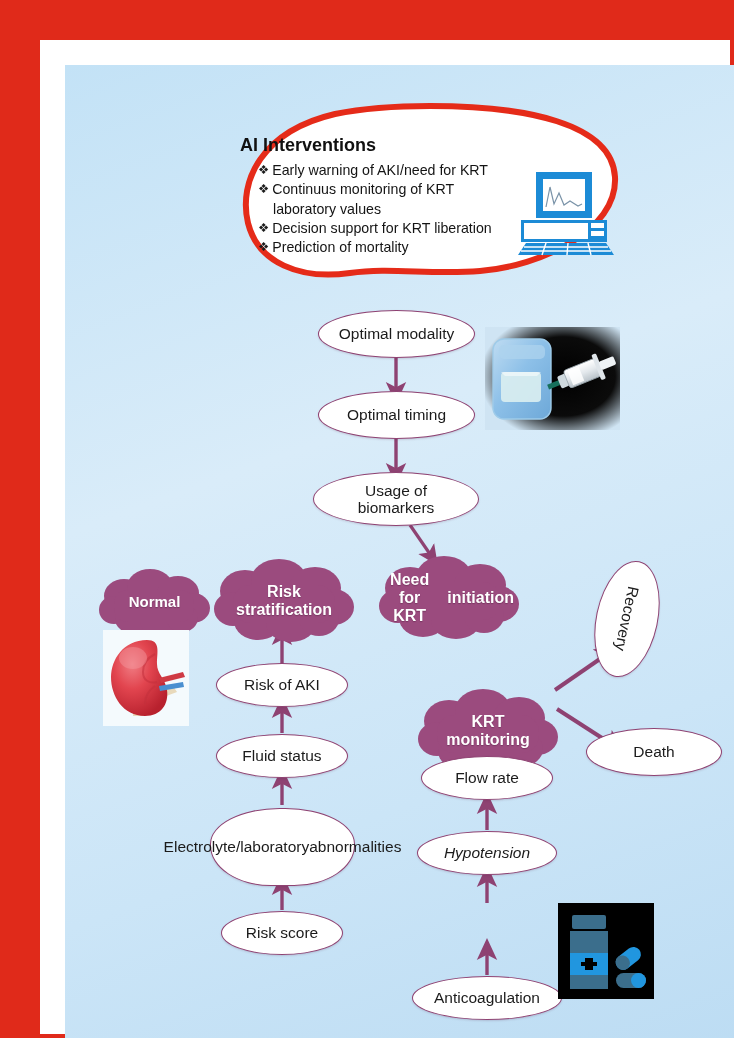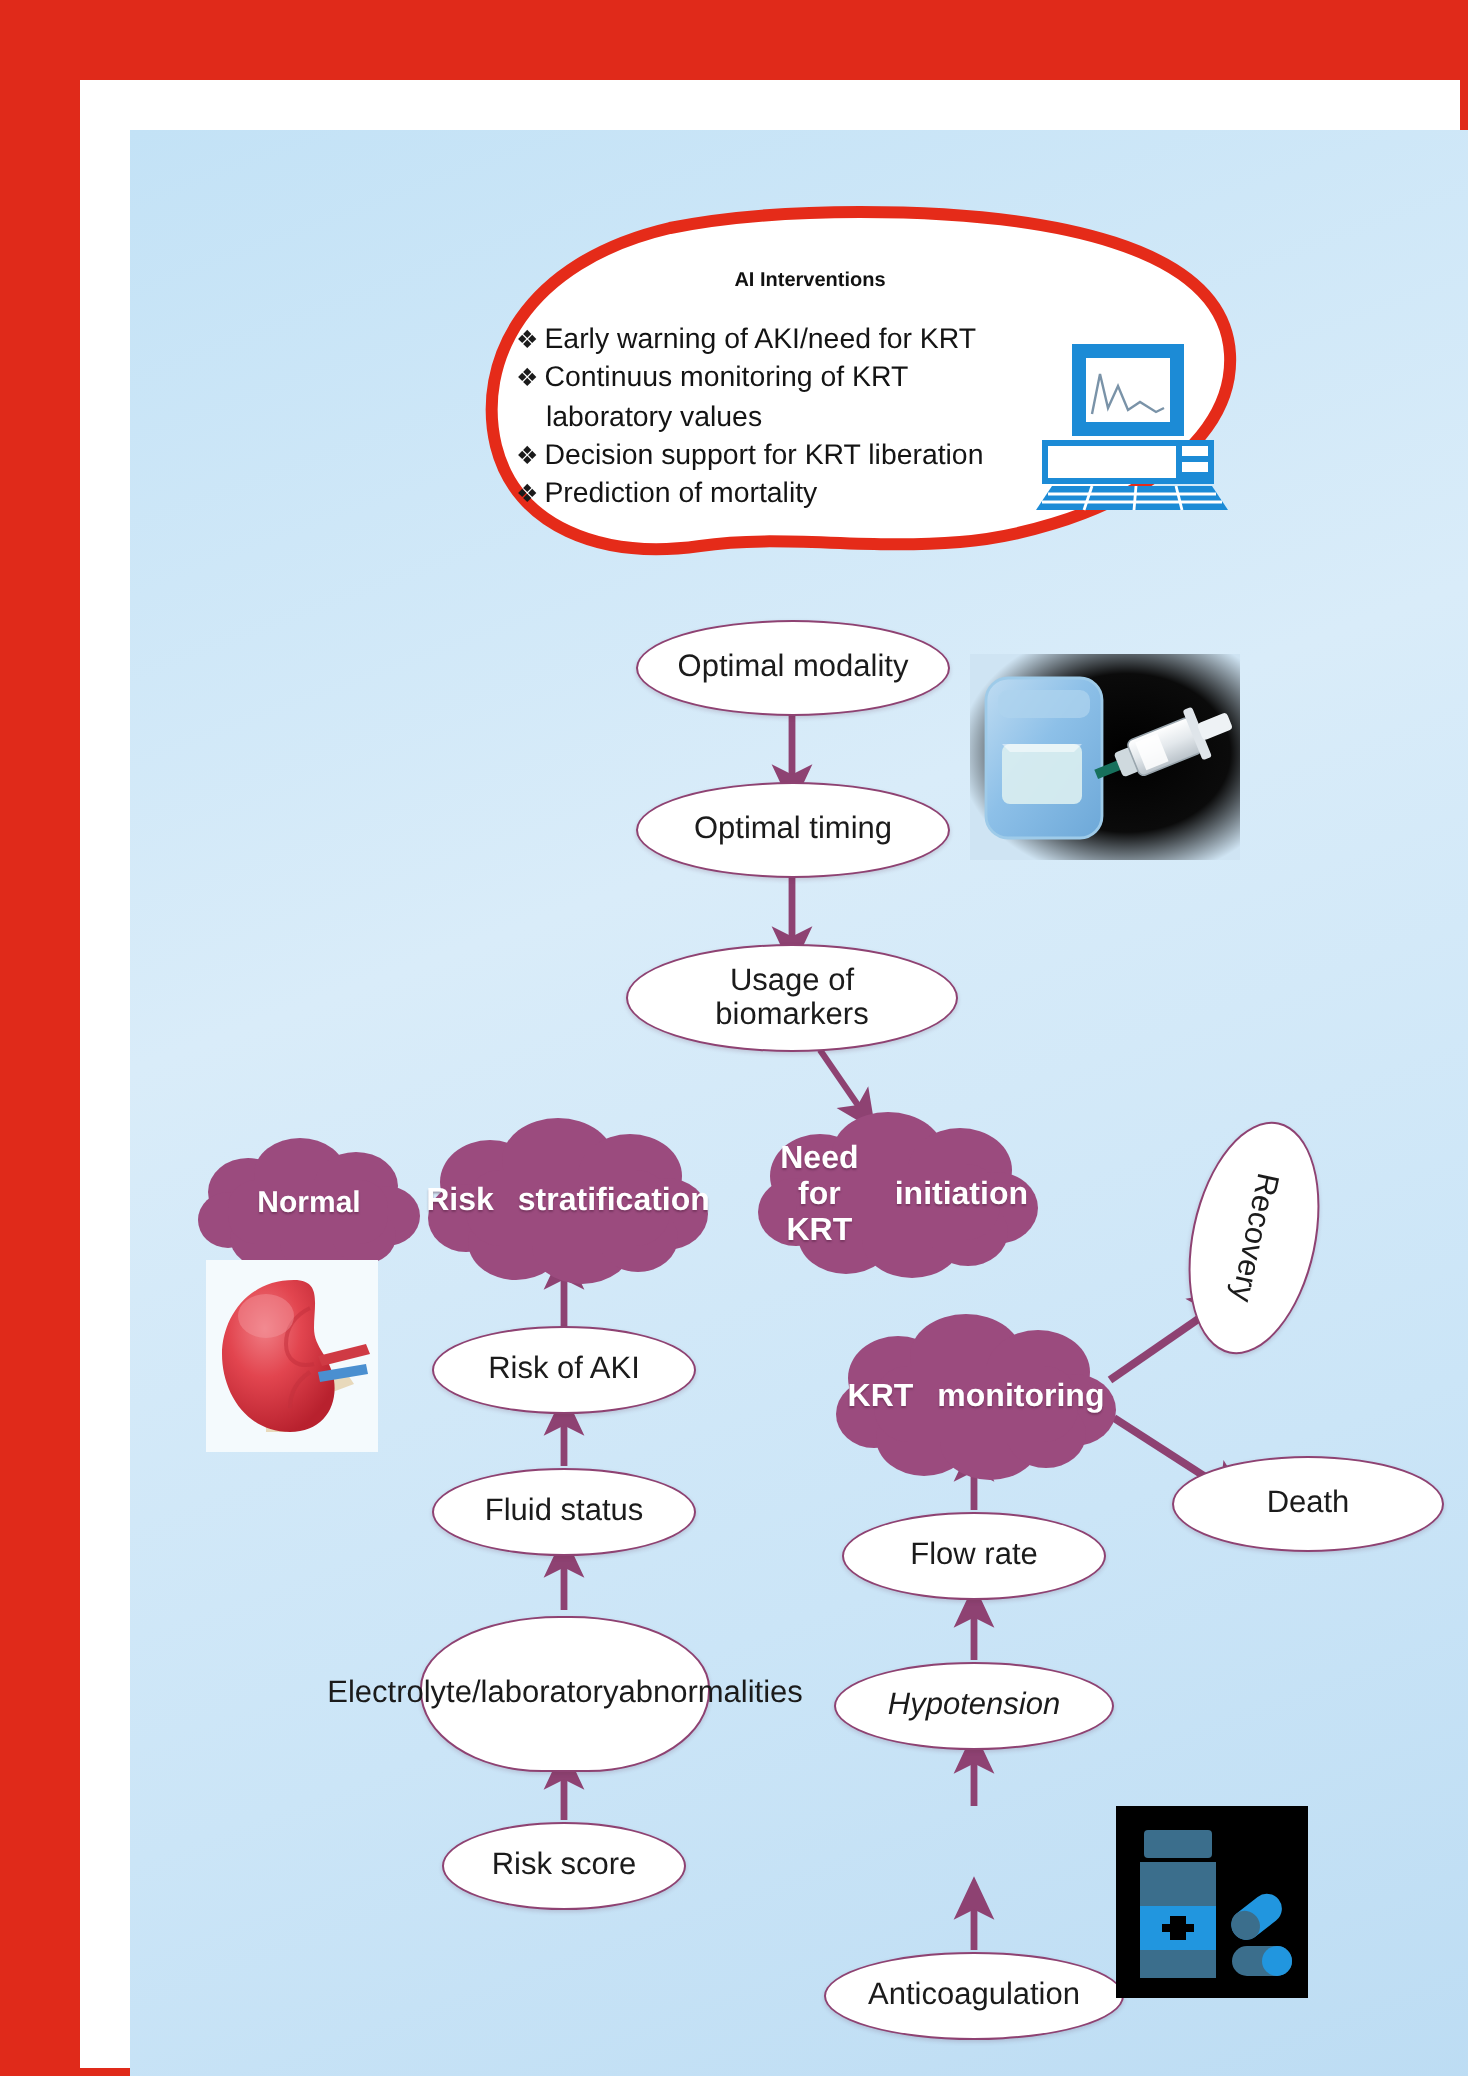--- a/index.html
+++ b/index.html
@@ -60,21 +60,21 @@
 
   
   #ai-bubble{
     position:absolute;
     left:175px;top:38px;
     width:380px;height:190px;
   }
   #ai-bubble .bubble-svg{position:absolute;left:0;top:0;}
   #ai-title{
     position:absolute;left:0;top:32px;width:330px;
-    text-align:center;font-weight:bold;font-size:10px;color:#111;
+    font-weight:bold;font-size:18px;color:#111;
     z-index:3;
   }
   #ai-list{
     position:absolute;left:18px;top:58px;width:345px;
     z-index:3;margin:0;padding:0;list-style:none;
     font-size:14.2px;color:#141414;line-height:1.36;
   }
   #ai-list li{display:flex;align-items:flex-start;}
   #ai-list li .bullet{
     color:#1b1b1b;font-size:12.5px;margin-right:3px;flex:0 0 auto;
@@ -243,21 +243,21 @@
           </g>
         </svg>
         <span class="cloud-label">Normal</span>
       </div>
 
       <div class="node oval" style="left:248px;top:407px;width:166px;height:54px;flex-direction:column;">
         <span>Usage of</span>
         <span>biomarkers</span>
       </div>
 
-      <div class="node cloud" style="left:148px;top:492px;width:142px;height:88px;flex-direction:row;align-items:center;">
+      <div class="node cloud" style="left:148px;top:492px;width:142px;height:88px;flex-direction:column;align-items:center;">
         <svg class="cloud-svg" viewBox="0 0 142 88" preserveAspectRatio="none">
           <g fill="#9B4B7E">
             <ellipse cx="32" cy="34" rx="25" ry="21"></ellipse>
             <ellipse cx="66" cy="23" rx="28" ry="21"></ellipse>
             <ellipse cx="102" cy="31" rx="26" ry="21"></ellipse>
             <ellipse cx="120" cy="50" rx="21" ry="18"></ellipse>
             <ellipse cx="20" cy="52" rx="19" ry="17"></ellipse>
             <ellipse cx="45" cy="64" rx="24" ry="19"></ellipse>
             <ellipse cx="78" cy="66" rx="25" ry="19"></ellipse>
             <ellipse cx="106" cy="62" rx="20" ry="17"></ellipse>
@@ -279,21 +279,21 @@
             <ellipse cx="45" cy="64" rx="24" ry="19"></ellipse>
             <ellipse cx="78" cy="66" rx="25" ry="19"></ellipse>
             <ellipse cx="106" cy="62" rx="20" ry="17"></ellipse>
             <rect x="20" y="28" width="102" height="38" rx="17"></rect>
           </g>
         </svg>
         <span class="cloud-label">Need for KRT</span>
         <span class="cloud-label">initiation</span>
       </div>
 
-      <div class="node cloud" style="left:352px;top:590px;width:142px;height:88px;flex-direction:row;">
+      <div class="node cloud" style="left:352px;top:622px;width:142px;height:88px;flex-direction:column;">
         <svg class="cloud-svg" viewBox="0 0 142 88" preserveAspectRatio="none">
           <g fill="#9B4B7E">
             <ellipse cx="32" cy="34" rx="25" ry="21"></ellipse>
             <ellipse cx="66" cy="23" rx="28" ry="21"></ellipse>
             <ellipse cx="102" cy="31" rx="26" ry="21"></ellipse>
             <ellipse cx="120" cy="50" rx="21" ry="18"></ellipse>
             <ellipse cx="20" cy="52" rx="19" ry="17"></ellipse>
             <ellipse cx="45" cy="64" rx="24" ry="19"></ellipse>
             <ellipse cx="78" cy="66" rx="25" ry="19"></ellipse>
             <ellipse cx="106" cy="62" rx="20" ry="17"></ellipse>

